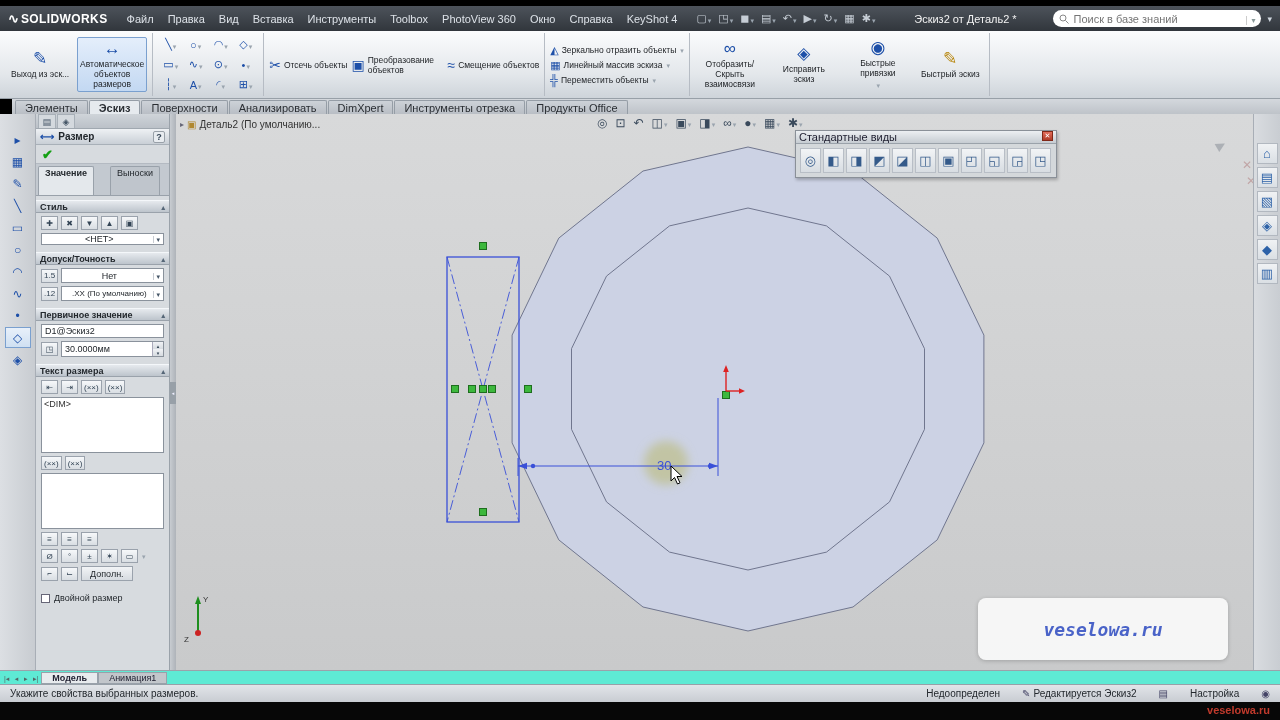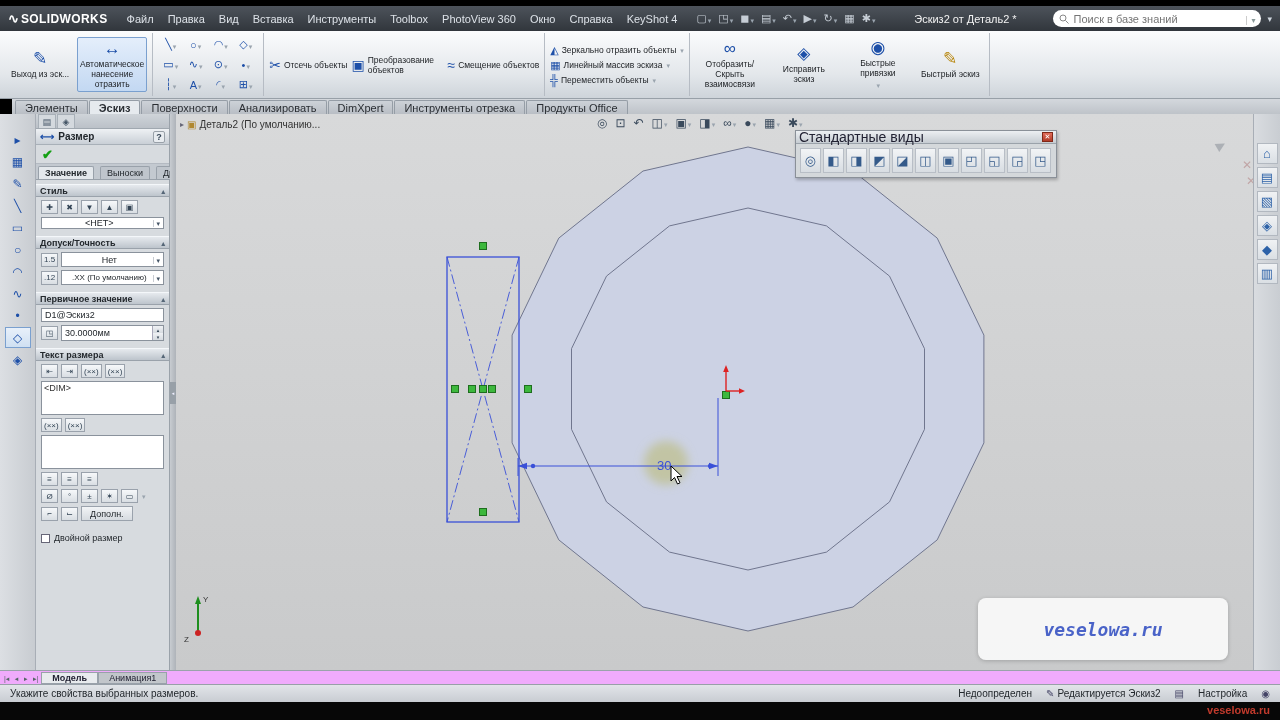--- a/index.html
+++ b/index.html
@@ -43,70 +43,70 @@
 .ls-ic.active{background:linear-gradient(#e8f0fa,#cfe0f2);border-color:#7aa0cf}
 
 .pp{position:absolute;left:36px;top:0;width:134px;height:556px;background:#d7dbdf;border-right:1px solid #9aa2aa;font-size:9px;color:#23282d}
 .pp-icontabs{display:flex;height:15px;background:linear-gradient(#cfd4d9,#bbc1c8);border-bottom:1px solid #a0a8b0;padding-left:2px;gap:1px;align-items:flex-end}
 .pp-it{width:18px;height:14px;display:flex;align-items:center;justify-content:center;font-size:9px;color:#456;background:#d4d9de;border:1px solid #a8b0b8;border-bottom:none}
 .pp-title{height:16px;display:flex;align-items:center;gap:4px;background:linear-gradient(#eef1f4,#c9cfd6);border-bottom:1px solid #a8b0b8;padding:0 4px;font-weight:bold;font-size:10px}
 .pp-title .ticon{color:#1d4fa8;font-size:10px}
 .pp-help{margin-left:auto;width:12px;height:12px;border:1px solid #98a0a8;border-radius:2px;display:flex;align-items:center;justify-content:center;font-size:9px;color:#345;background:#e8ecf0}
 .pp-check{height:19px;display:flex;align-items:center;padding:0 6px;border-bottom:1px solid #b4bac2}
 .ok{color:#15a015;font-size:13px;font-weight:bold}
-.pp-tabs{display:flex;height:16px;background:#c3c9d0;border-bottom:1px solid #99a1aa;padding:2px 0 0 2px;gap:6px}
+.pp-tabs{display:flex;height:32px;background:#c3c9d0;border-bottom:1px solid #99a1aa;padding:2px 0 0 2px;gap:16px}
 .pp-tab{padding:1px 6px;background:#bfc5cc;border:1px solid #99a1aa;border-bottom:none;border-radius:2px 2px 0 0}
 .pp-tab.active{background:#e4e8ec;font-weight:bold}
 .sec{margin-top:4px}
 .sec-h{height:13px;background:linear-gradient(#e6eaee,#bdc4cc);border-top:1px solid #f4f7fa;border-bottom:1px solid #9aa2ab;display:flex;align-items:center;justify-content:space-between;padding:0 4px;font-weight:bold}
 .chev::after{content:"▴";color:#567;font-size:7px}
 .sec-b{padding:3px 5px;display:flex;flex-direction:column;gap:3px}
 .row{display:flex;align-items:center;gap:3px}
 .mini{min-width:17px;height:14px;border:1px solid #9aa2ac;background:linear-gradient(#f6f8fa,#d9dee3);display:flex;align-items:center;justify-content:center;font-size:8px;color:#345;padding:0 2px}
 .sel{flex:1;height:15px;background:#fff;border:1px solid #8a929c;display:flex;align-items:center;padding:0 3px}
 .sel .cap{flex:1;text-align:center}
 .dd2::after{content:"▾";font-size:7px;color:#456;border-left:1px solid #c8ccd2;padding-left:2px}
 .field{height:14px;background:#fff;border:1px solid #8a929c;display:flex;align-items:center;padding:0 3px}
 .spinner{flex:1;height:16px;background:#fff;border:1px solid #8a929c;display:flex;align-items:center;padding-left:3px}
 .spinner .val{flex:1}
 .spin-ud{width:11px;height:100%;display:flex;flex-direction:column;border-left:1px solid #aab}
 .spin-ud span{flex:1;display:flex;align-items:center;justify-content:center;background:linear-gradient(#f0f2f5,#d6dbe0);font-size:5px;color:#345}
 .su::after{content:"▴"}.sd::after{content:"▾"}
-.ta{background:#fff;border:1px solid #8a929c;height:34px;padding:1px 2px;color:#333}
+.ta{background:#fff;border:1px solid #8a929c;height:56px;padding:1px 2px;color:#333}
 .moreb{height:15px;border:1px solid #9aa2ac;background:linear-gradient(#f2f4f6,#d6dbe0);display:flex;align-items:center;justify-content:center;padding:0 8px}
 .chk{width:9px;height:9px;border:1px solid #667;background:#fff}
 .split{position:absolute;left:170px;top:0;width:6px;height:556px;background:linear-gradient(90deg,#c8ccd1,#aeb3b9)}
 .split .gr{position:absolute;top:268px;left:0;width:6px;height:22px;background:#98a0a8;color:#eef;font-size:5px;display:flex;align-items:center;justify-content:center}
 
 .vp{position:absolute;left:176px;top:0;width:1077px;height:556px;background:linear-gradient(#d8d9da,#c9cacb);overflow:hidden}
 .hud{position:absolute;left:418px;top:0;height:17px;display:flex;align-items:center;gap:2px}
 .hud-b{display:flex;align-items:center;padding:0 3px;font-size:12px;color:#3a4a5c}
 .ftl{position:absolute;left:4px;top:5px;display:flex;align-items:center;gap:3px;font-size:10px;color:#333}
 .ftl .fico{color:#b08830;font-size:10px}
 .ftl .chv{color:#667;font-size:8px}
 .palette{position:absolute;left:619px;top:16px;width:262px;height:48px;border:1px solid #8a9098;background:#d4d8db;box-shadow:1px 2px 3px rgba(0,0,0,.25)}
-.pal-t{height:13px;background:linear-gradient(#eceff2,#c6ccd2);display:flex;align-items:center;padding:0 3px;font-size:14px;color:#223;border-bottom:1px solid #9aa2aa}
+.pal-t{height:13px;background:linear-gradient(#eceff2,#c6ccd2);display:flex;padding:0 3px;font-size:11px;color:#223;border-bottom:1px solid #9aa2aa}
 .pal-x{margin-left:auto;width:11px;height:10px;background:linear-gradient(#e26c5a,#b03b28);border:1px solid #802818;color:#fff;font-size:7px;display:flex;align-items:center;justify-content:center}
 .pal-x::after{content:"✕"}
 .pal-b{display:flex;align-items:center;height:33px;padding:0 4px;gap:2px}
 .pal-i{width:21px;height:25px;display:flex;align-items:center;justify-content:center;font-size:13px;color:#345a8a;border:1px solid #b8bec6;background:linear-gradient(#f2f4f6,#d8dde2)}
 .wm{position:absolute;left:802px;top:484px;width:250px;height:62px;background:rgba(255,255,255,.82);border-radius:8px;box-shadow:0 1px 4px rgba(0,0,0,.2);display:flex;flex-direction:column;align-items:center;justify-content:center;color:#4a63c8;font-family:"DejaVu Sans Mono",monospace;font-style:italic}
 .wm .l1{font-size:20px;font-weight:bold}
 .wm .l2{font-size:18px;font-weight:bold}
 .ghost{position:absolute;color:rgba(130,135,145,.5);font-size:12px}
 
 .rs{position:absolute;right:0;top:0;width:27px;height:556px;background:linear-gradient(90deg,#d9dce0,#c9cdd2);border-left:1px solid #a8aeb6;padding-top:26px}
 .rs-ic{width:21px;height:21px;margin:3px auto;display:flex;align-items:center;justify-content:center;font-size:13px;color:#2d62a8;background:linear-gradient(#f0f2f4,#dadfe4);border:1px solid #b2b8c0}
 
-.mtabs{position:absolute;left:0;top:670px;width:1280px;height:14px;background:#f0abfc;border-top:1px solid #9aa2aa;display:flex;align-items:center;font-size:9px;color:#223;padding-left:4px}
+.mtabs{position:absolute;left:0;top:670px;width:1280px;height:14px;background:#5eead4;border-top:1px solid #9aa2aa;display:flex;align-items:center;font-size:9px;color:#223;padding-left:4px}
 .mnav span{color:#566;font-size:7px;margin-right:3px}
 .mtab{height:12px;display:flex;align-items:center;padding:0 10px;border:1px solid #99a1aa;background:#e8ebee;font-weight:bold}
 .mtab.in{background:#c2c6cb;font-weight:normal}
 .sbar{position:absolute;left:0;top:684px;width:1280px;height:18px;background:linear-gradient(#e2e5e9,#c8ccd2);border-top:1px solid #98a0a8;display:flex;align-items:center;font-size:10px;color:#23282d;padding:0 10px}
-.sb-r{margin-left:auto;display:flex;align-items:center;gap:14px}
+.sb-r{margin-left:auto;display:flex;align-items:center;gap:22px}
 .sb-ic{color:#446;font-size:10px}
 .blk{position:absolute;left:0;top:702px;width:1280px;height:18px;background:#070707}
 .cbrand{position:absolute;right:10px;top:704px;color:#c03a2c;font-weight:bold;font-size:11px}
 </style>
 </head>
 <body>
 
 <div class="menubar">
   <div class="logo">
     <span class="swirl">∿</span>
@@ -184,21 +184,21 @@
 </div>
 
 <div class="ribbon">
   <div class="rgroup">
     <div class="bigbtn">
       <span class="bic">✎</span>
       <span>Выход из эск...</span>
     </div>
     <div class="bigbtn active">
       <span class="bic">↔</span>
-      <span>Автоматическое нанесение отразить</span>
+      <span>Автоматическое объектов размеров</span>
     </div>
   </div>
   <div class="rgroup">
     <div class="grid-tools">
 
     <span class="gt">
           <span>╲</span>
           <span class="dd"></span>
         </span>
         <span class="gt">

